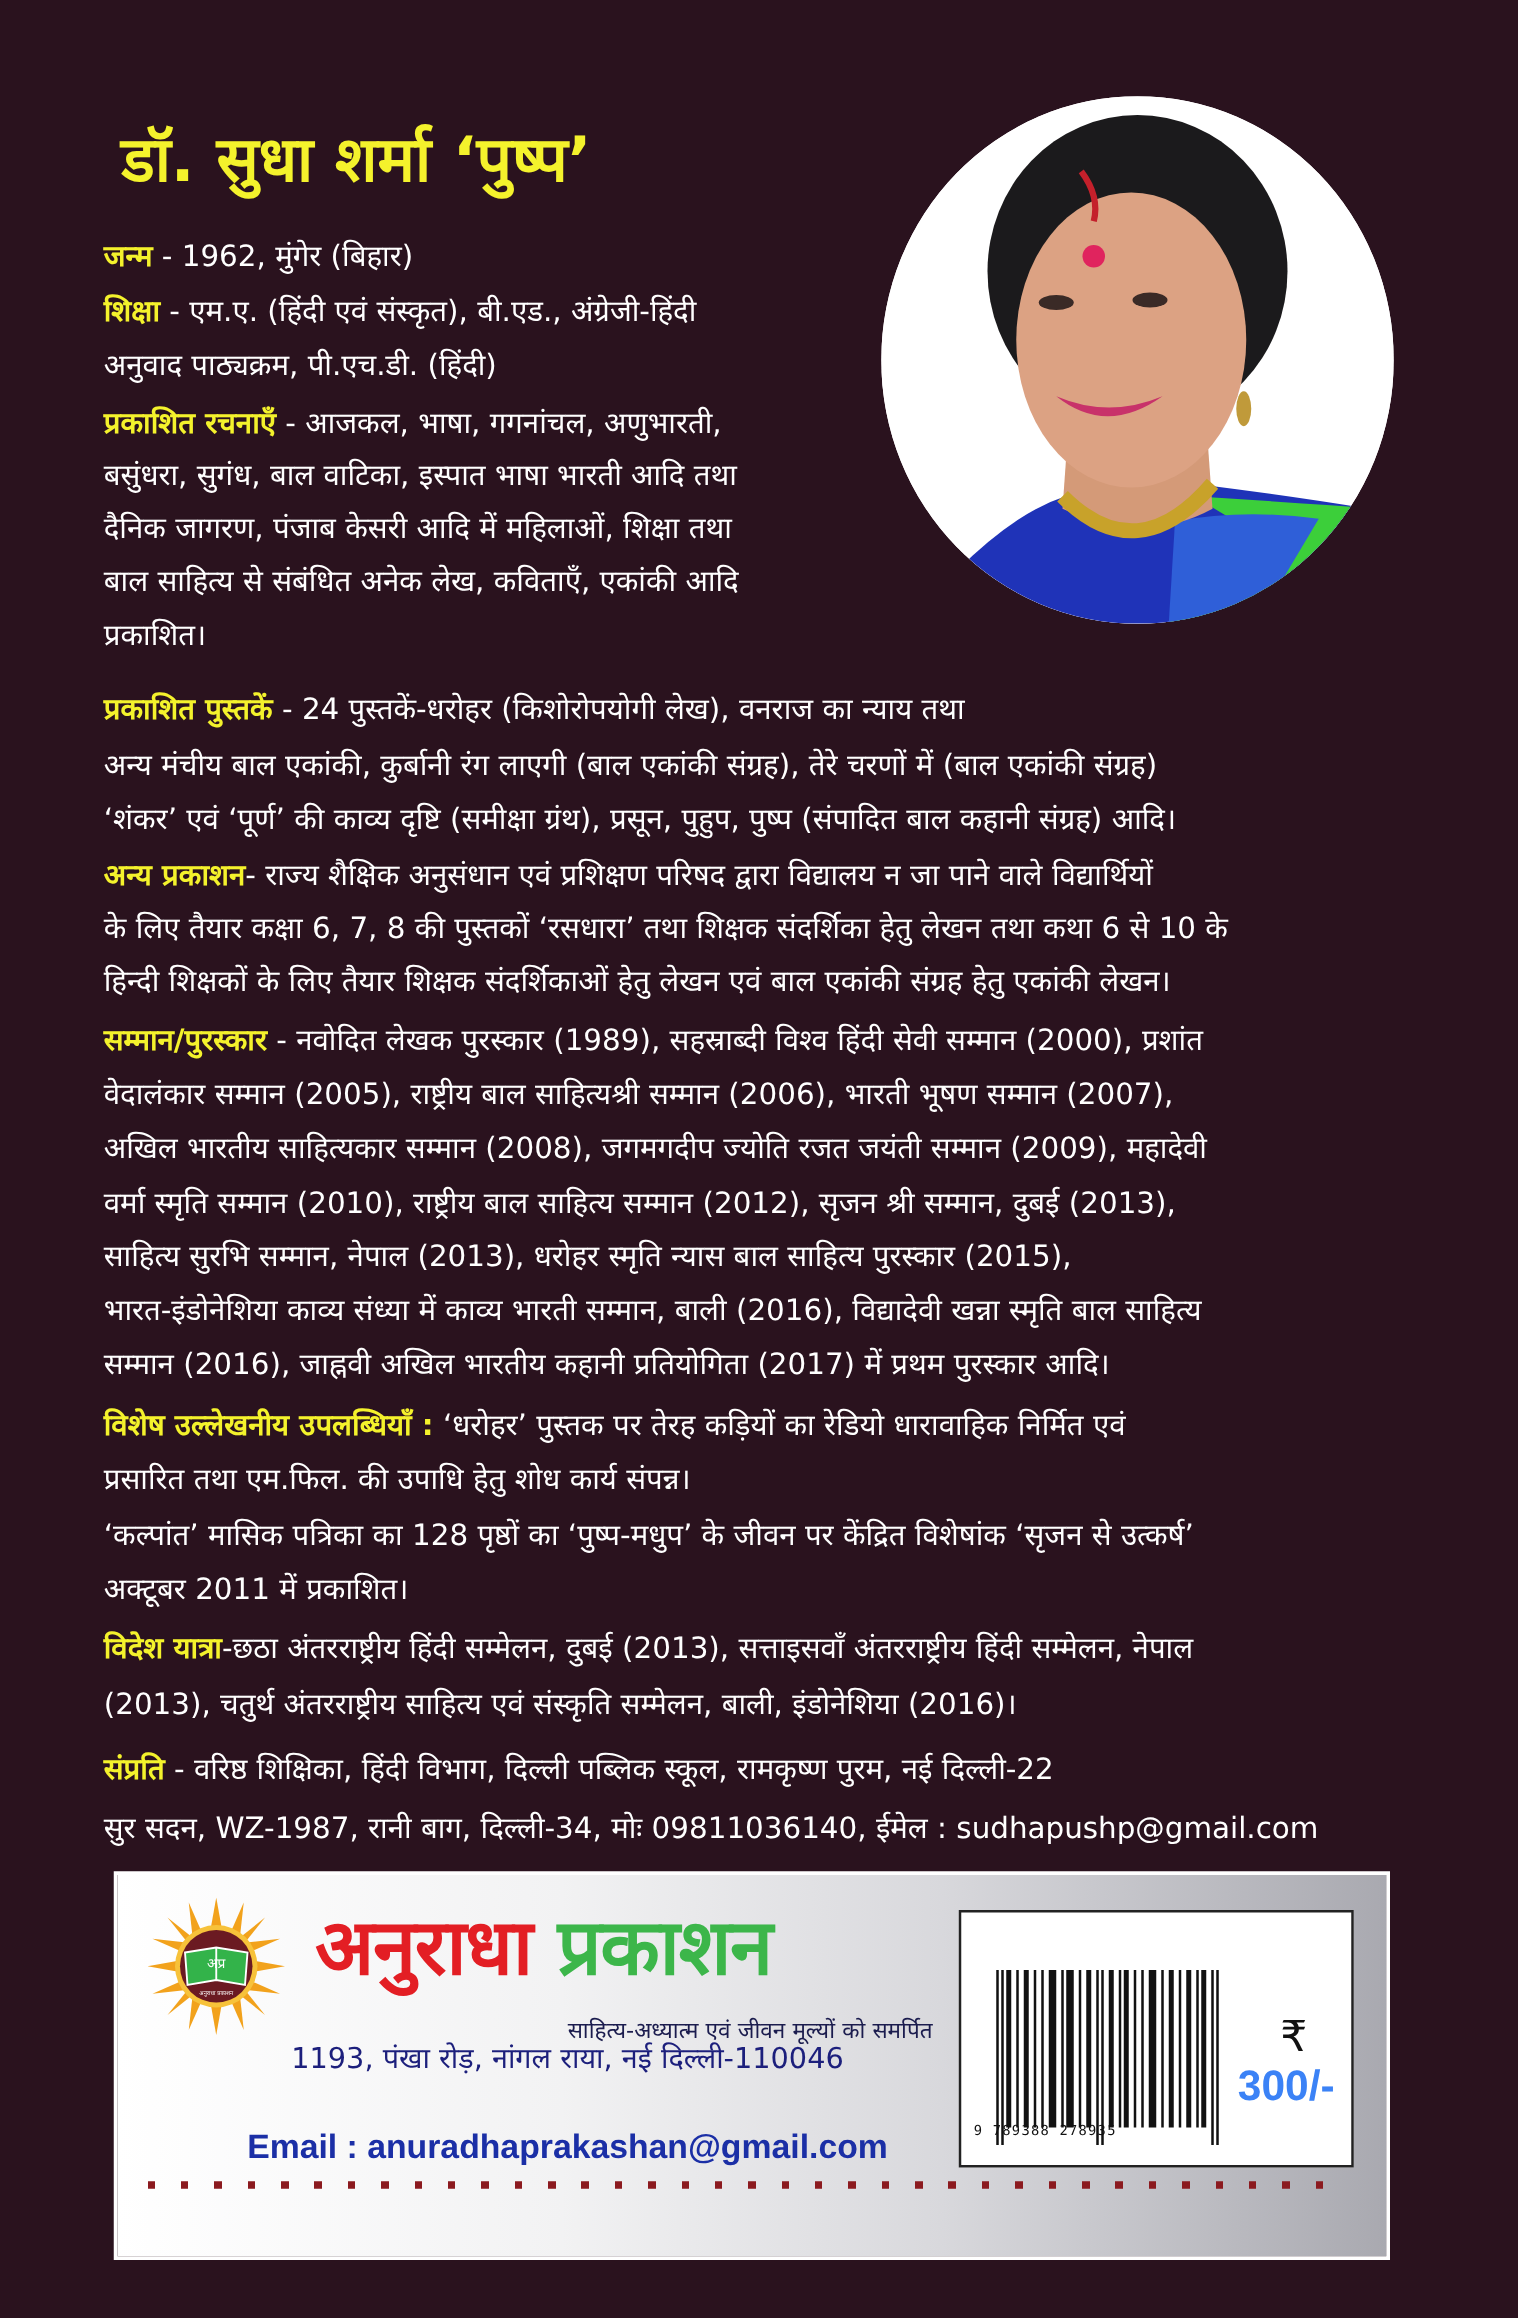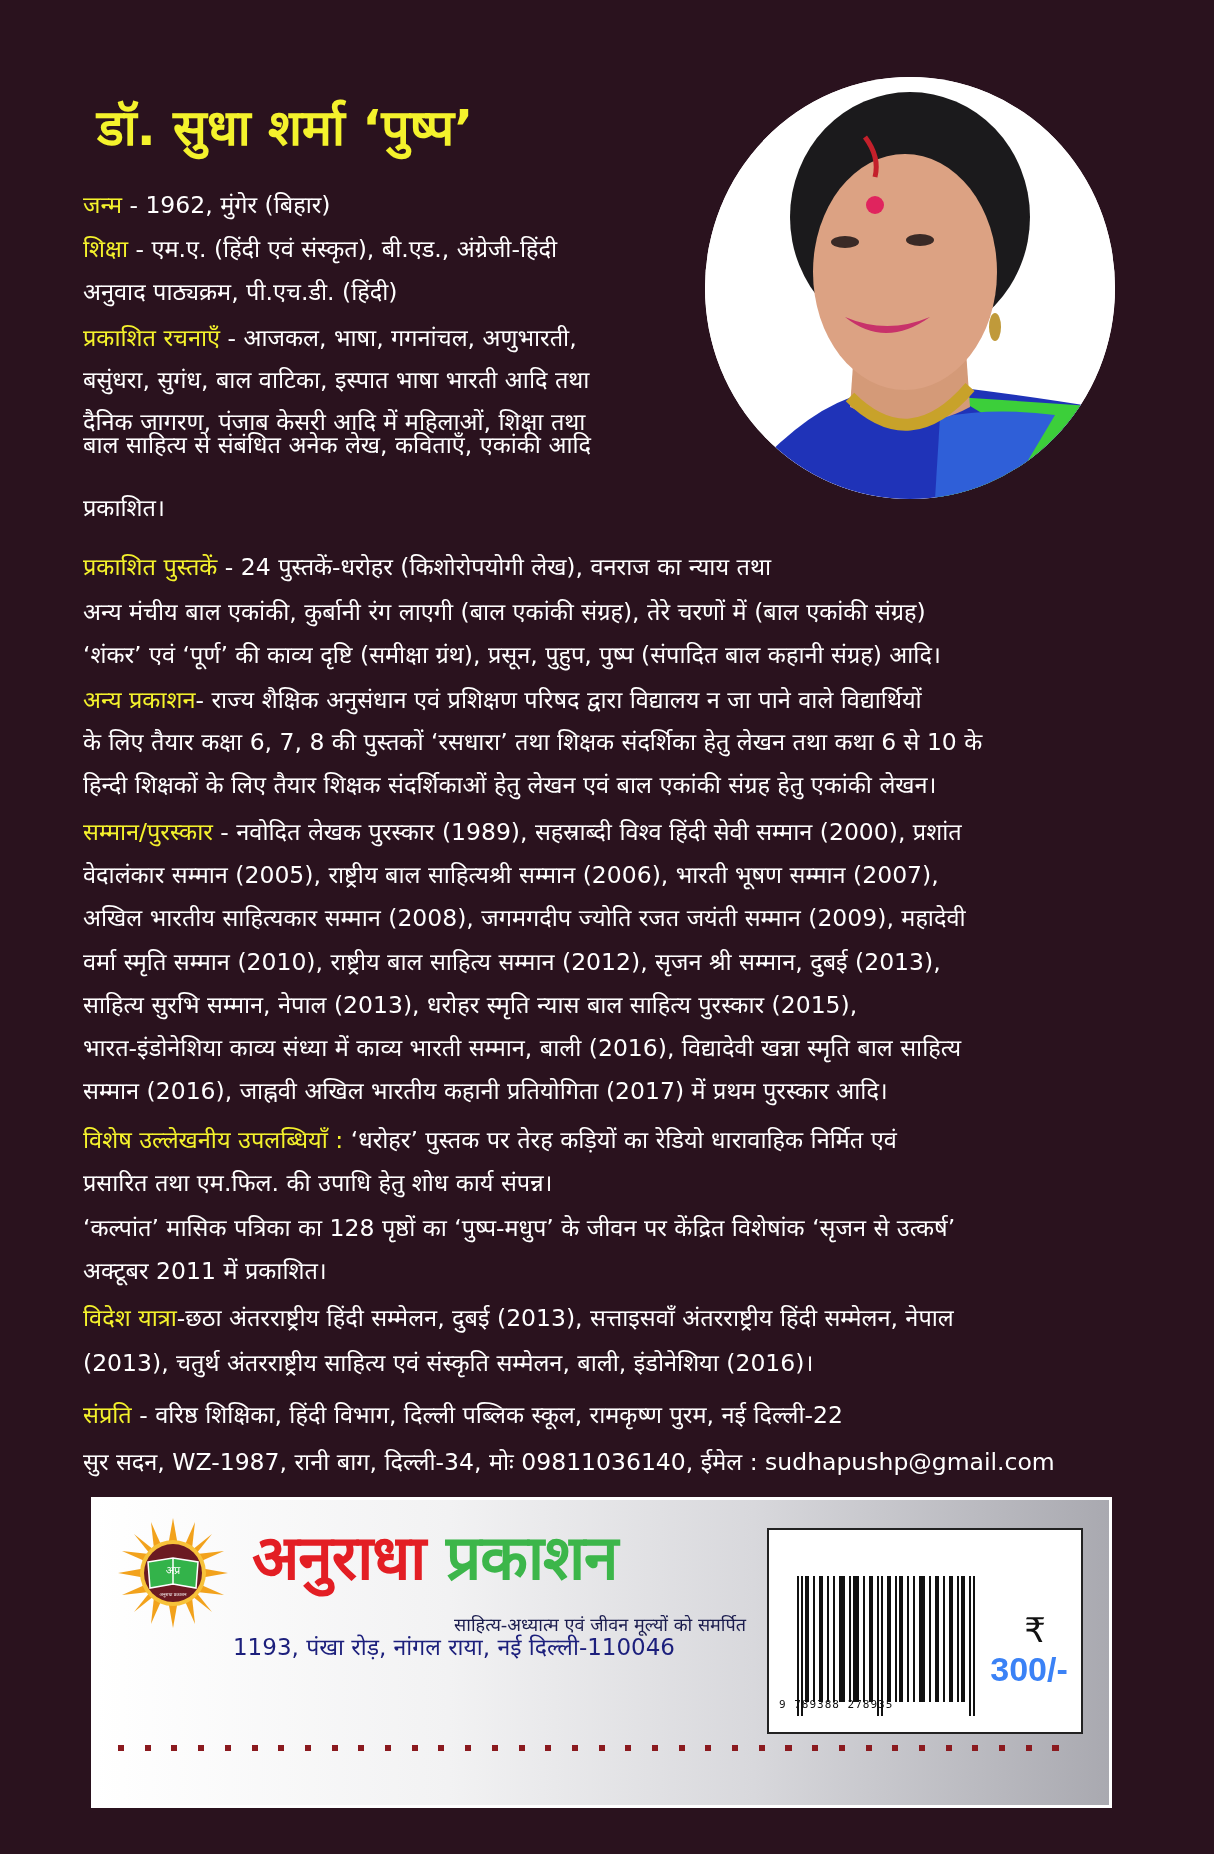--- a/index.html
+++ b/index.html
@@ -21,21 +21,21 @@
   }
   .portrait svg { width: 100%; height: 100%; display: block; }
 
   .bio { position: absolute; left: 83px; top: 0; width: 1080px; }
   .line {
     position: absolute; left: 0; white-space: nowrap;
     font-size: 23.5px; line-height: 42px; height: 42px;
     font-family: "DejaVu Sans", sans-serif; color: #ffffff;
     transform-origin: 0 50%;
   }
-  .hl { color: #f4f22c; font-weight: normal; text-align: right; }
+  .hl { color: #f4f22c; font-weight: bold; text-align: right; }
 
   
   .panel {
     position: absolute; left: 91px; top: 1497px; width: 1021px; height: 311px;
     box-sizing: border-box; border: 3px solid #ffffff;
     background: linear-gradient(90deg, #ffffff 0%, #f2f2f3 35%, #d8d8dc 65%, #a9a9b0 100%);
   }
   .logo { position: absolute; left: 24px; top: 18px; width: 110px; height: 110px; }
   .pub-name {
     position: absolute; left: 158px; top: 18px; white-space: nowrap;
@@ -116,21 +116,21 @@
   </svg>
 </div>
 
 <div class="bio">
   <div class="line" style="top:184px"><span class="hl">जन्म</span><span> - 1962, मुंगेर (बिहार)</span></div>
   <div class="line" style="top:228px"><span class="hl">शिक्षा</span><span> - एम.ए. (हिंदी एवं संस्कृत), बी.एड., अंग्रेजी-हिंदी</span></div>
   <div class="line" style="top:271px"><span>अनुवाद पाठ्यक्रम, पी.एच.डी. (हिंदी)</span></div>
   <div class="line" style="top:317px"><span class="hl">प्रकाशित रचनाएँ</span><span> - आजकल, भाषा, गगनांचल, अणुभारती,</span></div>
   <div class="line" style="top:359px"><span>बसुंधरा, सुगंध, बाल वाटिका, इस्पात भाषा भारती आदि तथा</span></div>
   <div class="line" style="top:401px"><span>दैनिक जागरण, पंजाब केसरी आदि में महिलाओं, शिक्षा तथा</span></div>
-  <div class="line" style="top:424px"><span>बाल साहित्य से संबंधित अनेक लेख, कविताएँ, एकांकी आदि</span></div>
+  <div class="line" style="top:444px"><span>बाल साहित्य से संबंधित अनेक लेख, कविताएँ, एकांकी आदि</span></div>
   <div class="line" style="top:487px"><span>प्रकाशित।</span></div>
 
   <div class="line" style="top:546px"><span class="hl">प्रकाशित पुस्तकें</span><span> - 24 पुस्तकें-धरोहर (किशोरोपयोगी लेख), वनराज का न्याय तथा</span></div>
   <div class="line" style="top:591px"><span>अन्य मंचीय बाल एकांकी, कुर्बानी रंग लाएगी (बाल एकांकी संग्रह), तेरे चरणों में (बाल एकांकी संग्रह)</span></div>
   <div class="line" style="top:634px"><span>‘शंकर’ एवं ‘पूर्ण’ की काव्य दृष्टि (समीक्षा ग्रंथ), प्रसून, पुहुप, पुष्प (संपादित बाल कहानी संग्रह) आदि।</span></div>
   <div class="line" style="top:679px"><span class="hl">अन्य प्रकाशन</span><span>- राज्य शैक्षिक अनुसंधान एवं प्रशिक्षण परिषद द्वारा विद्यालय न जा पाने वाले विद्यार्थियों</span></div>
   <div class="line" style="top:721px"><span>के लिए तैयार कक्षा 6, 7, 8 की पुस्तकों ‘रसधारा’ तथा शिक्षक संदर्शिका हेतु लेखन तथा कथा 6 से 10 के</span></div>
   <div class="line" style="top:764px"><span>हिन्दी शिक्षकों के लिए तैयार शिक्षक संदर्शिकाओं हेतु लेखन एवं बाल एकांकी संग्रह हेतु एकांकी लेखन।</span></div>
 
   <div class="line" style="top:811px"><span class="hl">सम्मान/पुरस्कार</span><span> - नवोदित लेखक पुरस्कार (1989), सहस्राब्दी विश्व हिंदी सेवी सम्मान (2000), प्रशांत</span></div>
@@ -180,20 +180,21 @@
     <text x="55" y="78" font-size="4.5" text-anchor="middle" fill="#ffffff" font-family="DejaVu Sans, sans-serif">अनुराधा प्रकाशन</text>
   </svg>
 
   <div class="pub-name">
     <span class="red">अनुराधा</span>
     <span class="green">प्रकाशन</span>
   </div>
   <div class="tagline">साहित्य-अध्यात्म एवं जीवन मूल्यों को समर्पित</div>
 
   <div class="addr" style="top:130px">1193, पंखा रोड़, नांगल राया, नई दिल्ली-110046</div>
+  <div class="addr email" style="top:200px">Email : anuradhaprakashan@gmail.com</div>
 
   <div class="isbn-box">
     <svg class="barcode" viewBox="0 0 190 140" preserveAspectRatio="none">
       <g fill="#111">
         <rect x="6" y="0" width="2" height="140"></rect>
           <rect x="10" y="0" width="2" height="140"></rect>
         <rect x="14" y="0" width="4" height="126"></rect>
           <rect x="22" y="0" width="2" height="126"></rect>
         <rect x="28" y="0" width="4" height="126"></rect>
           <rect x="36" y="0" width="2" height="126"></rect>

